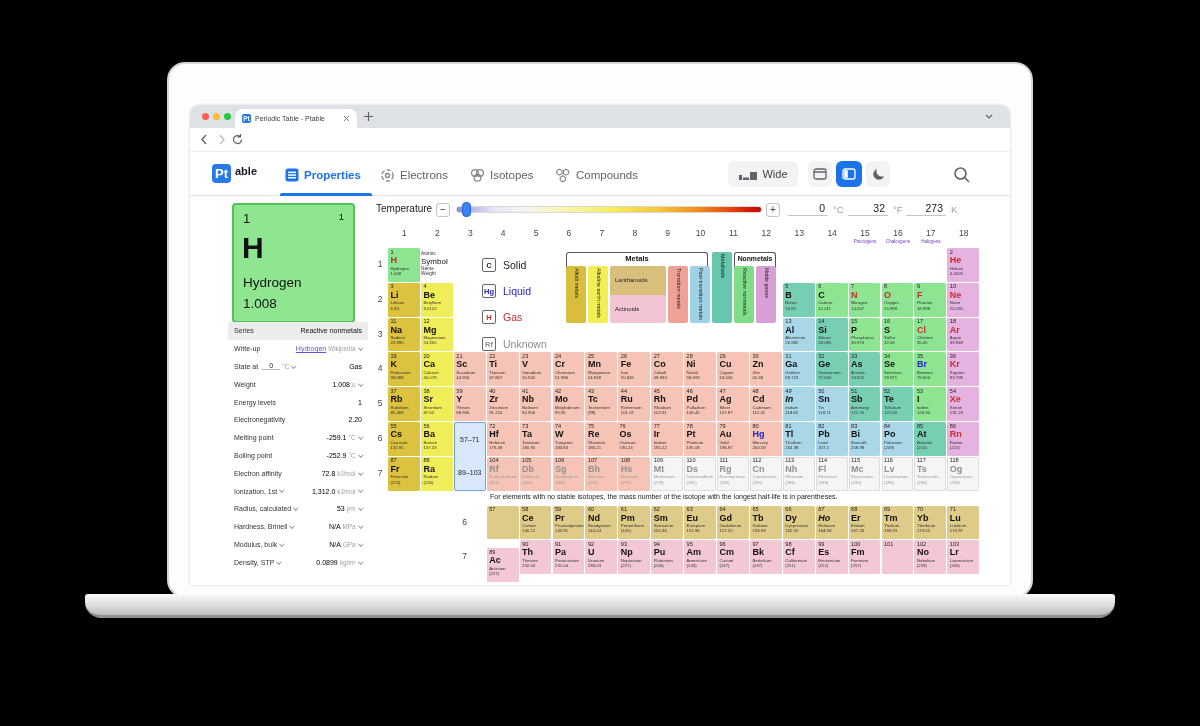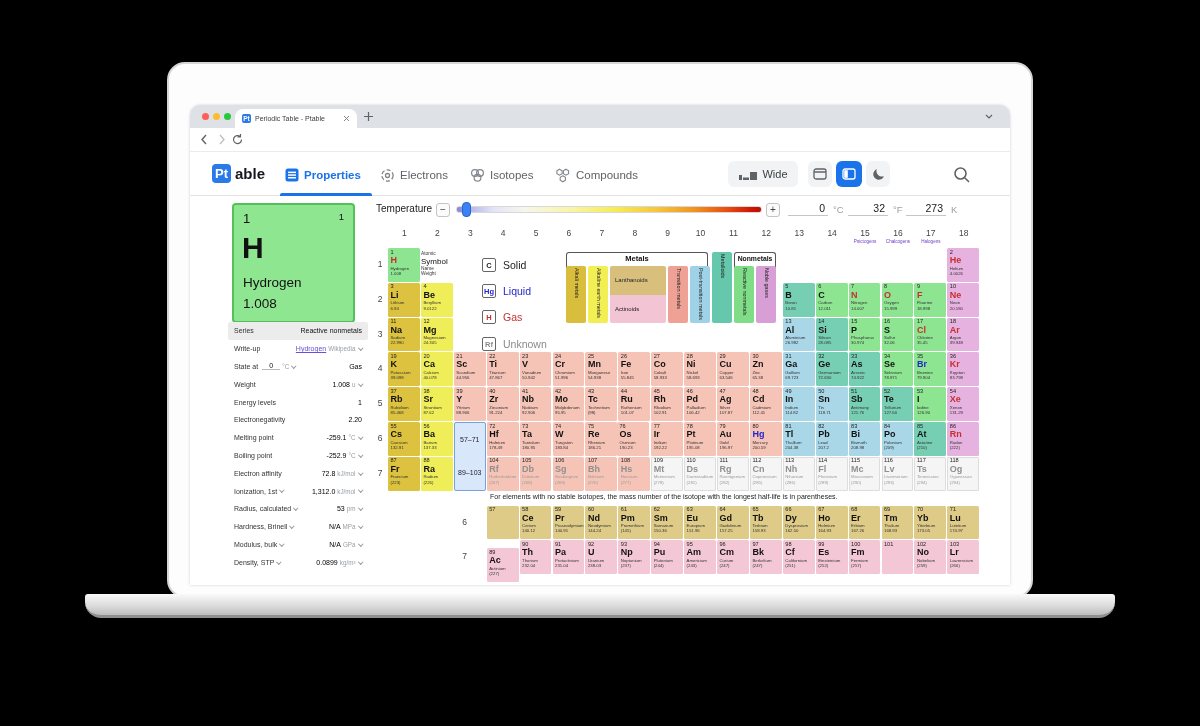--- a/index.html
+++ b/index.html
@@ -19,21 +19,21 @@
   .tabtitle { position:absolute; left:20px; top:6px; font-size:7px; color:#3c4043; white-space:nowrap; }
   .toolbar { position:absolute; left:0; top:23px; width:820px; height:24px; background:#fff; border-bottom:1px solid #ebebeb; }
   .urlpill { position:absolute; left:56px; top:27px; width:310px; height:16px; background:#f1f3f4; border-radius:8px; }
   .urlhost { position:absolute; left:19px; top:4px; font-size:7.5px; color:#202124; }
   .urlpath { color:#80868b; }
   svg.ic { display:block; }
 
   
   .appbar { position:absolute; left:0; top:47px; width:820px; height:44px; background:#fff; border-bottom:1px solid #e3e3e3; }
   .logo-pt { position:absolute; left:22px; top:59px; background:#2979e8; color:#fff; font-weight:700; font-size:13px; padding:2px 3px; border-radius:4px; }
-  .logo-able { position:absolute; left:45px; top:60px; color:#15151f; font-weight:700; font-size:15px; }
+  .logo-able { position:absolute; left:45px; top:60px; color:#15151f; font-weight:700; font-size:11px; }
   .apptab { position:absolute; top:53px; height:34px; display:flex; align-items:center; gap:5px; font-size:11.5px; color:#5f6368; cursor:pointer; }
   .apptab.active { color:#1a73e8; font-weight:700; }
   .tabline { position:absolute; left:90px; top:88px; width:92px; height:3px; background:#1a73e8; border-radius:2px 2px 0 0; }
   .pillbtn { position:absolute; top:56px; height:26px; background:#f1f3f4; border-radius:6px; display:flex; align-items:center; justify-content:center; gap:4px; font-size:11px; color:#3c4043; cursor:pointer; }
   .pillbtn.blue { background:#1a73e8; }
 
   
   .templabel { position:absolute; left:186px; top:98px; font-size:10px; color:#202124; }
   .stepbtn { position:absolute; top:98px; width:14px; height:14px; border:1px solid #c4c4c4; border-radius:3px; background:#fbfbfb; font-size:10px; color:#444; text-align:center; line-height:12px; cursor:pointer; }
   .track { position:absolute; left:266px; top:101px; width:306px; height:7px; border-radius:3px; border:1px solid #d8d8d8;
@@ -729,21 +729,21 @@
         <div class="cs" style="color: rgb(17, 17, 17);">Ag</div>
         <div class="cm">Silver</div>
         <div class="cw">107.87</div>
       </div>
       <div class="cell" style="left: 361.9px; top: 139.2px; background: rgb(246, 196, 183);">
         <div class="cn">48</div>
         <div class="cs" style="color: rgb(17, 17, 17);">Cd</div>
         <div class="cm">Cadmium</div>
         <div class="cw">112.41</div>
       </div>
-      <div class="cell" style="left: 394.8px; top: 139.2px; background: rgb(169, 215, 232);">
+      <div class="cell" style="left: 394.8px; top: 139.2px; background: rgb(169, 215, 232); font-style: italic;">
         <div class="cn">49</div>
         <div class="cs" style="color: rgb(17, 17, 17);">In</div>
         <div class="cm">Indium</div>
         <div class="cw">114.82</div>
       </div>
       <div class="cell" style="left: 427.7px; top: 139.2px; background: rgb(169, 215, 232);">
         <div class="cn">50</div>
         <div class="cs" style="color: rgb(17, 17, 17);">Sn</div>
         <div class="cm">Tin</div>
         <div class="cw">118.71</div>
@@ -1029,21 +1029,21 @@
         <div class="cs" style="color: rgb(17, 17, 17);">Tb</div>
         <div class="cm">Terbium</div>
         <div class="cw">158.93</div>
       </div>
       <div class="cell" style="left: 394.8px; top: 257.6px; background: rgb(222, 203, 135);">
         <div class="cn">66</div>
         <div class="cs" style="color: rgb(17, 17, 17);">Dy</div>
         <div class="cm">Dysprosium</div>
         <div class="cw">162.50</div>
       </div>
-      <div class="cell" style="left: 427.7px; top: 257.6px; background: rgb(222, 203, 135);">
+      <div class="cell" style="left: 427.7px; top: 257.6px; background: rgb(222, 203, 135); font-style: italic;">
         <div class="cn">67</div>
         <div class="cs" style="color: rgb(17, 17, 17);">Ho</div>
         <div class="cm">Holmium</div>
         <div class="cw">164.93</div>
       </div>
       <div class="cell" style="left: 460.6px; top: 257.6px; background: rgb(222, 203, 135);">
         <div class="cn">68</div>
         <div class="cs" style="color: rgb(17, 17, 17);">Er</div>
         <div class="cm">Erbium</div>
         <div class="cw">167.26</div>

